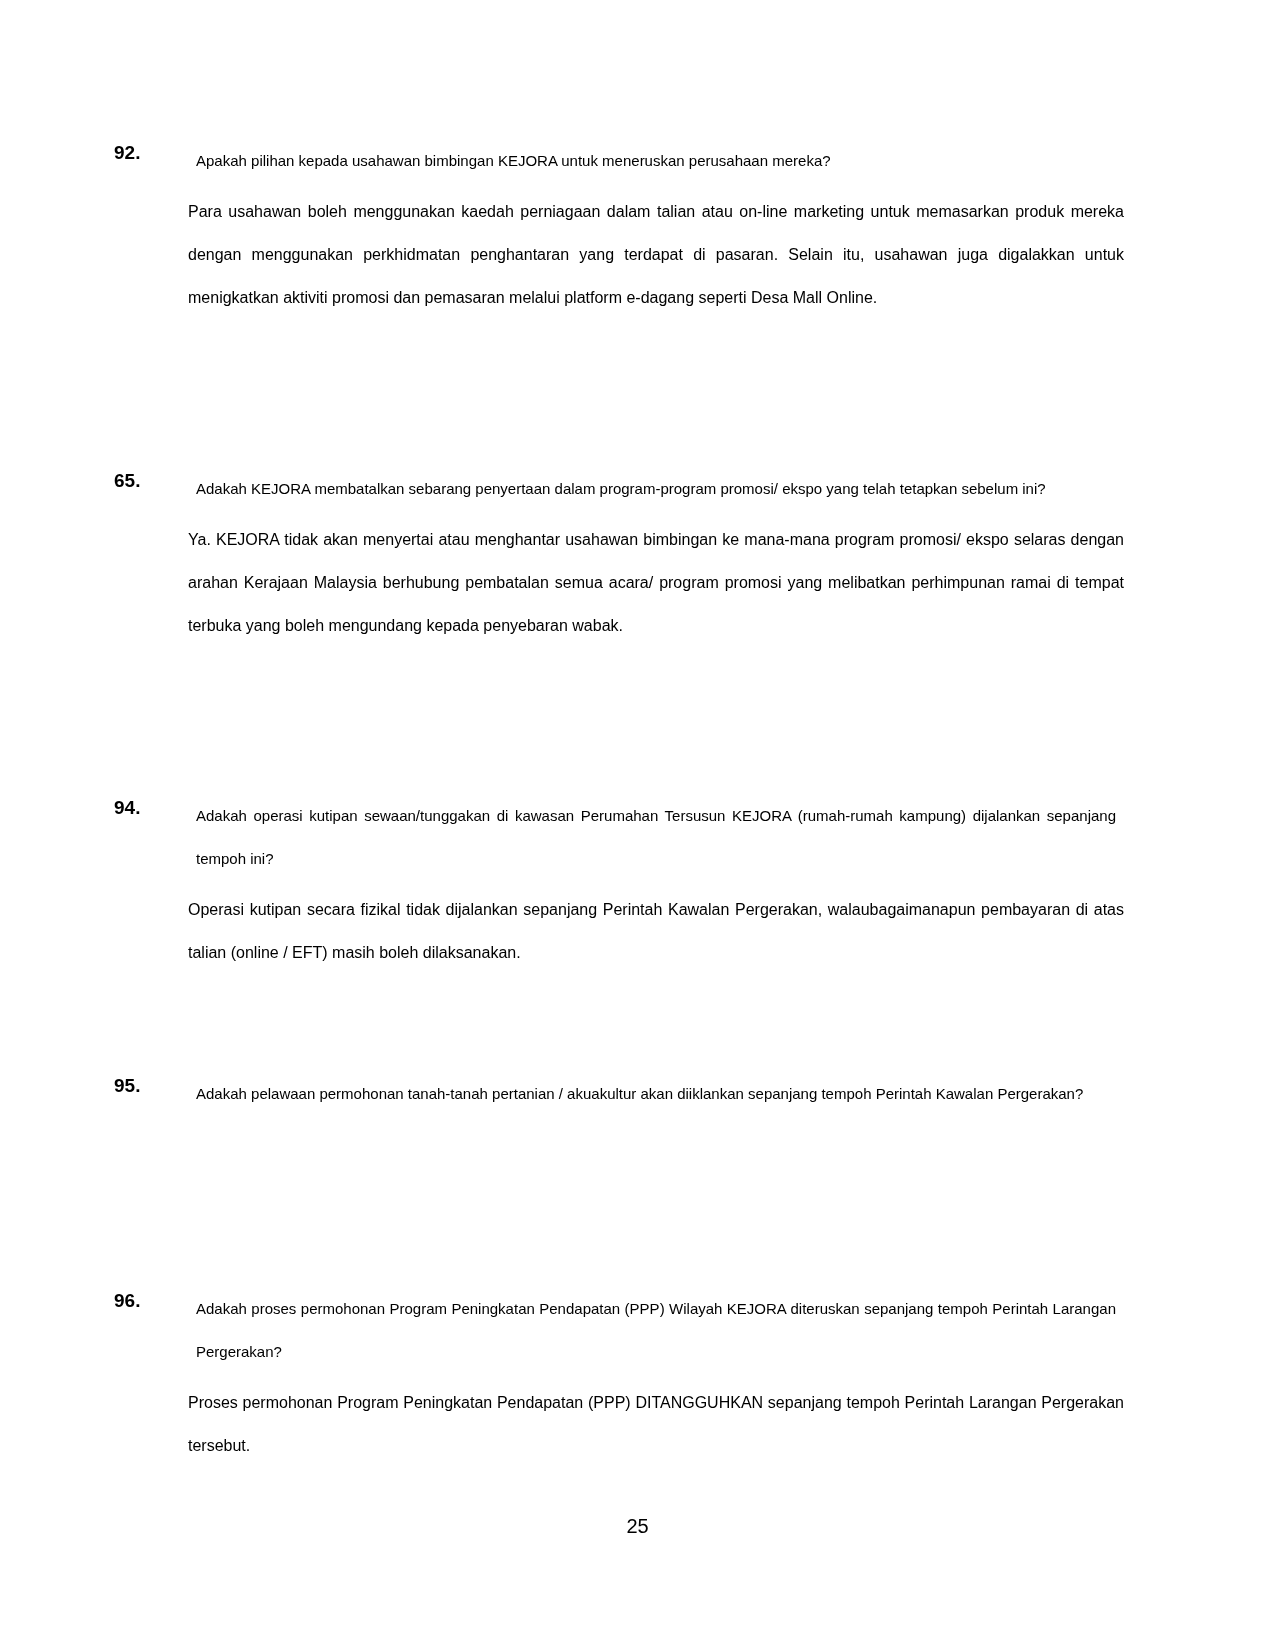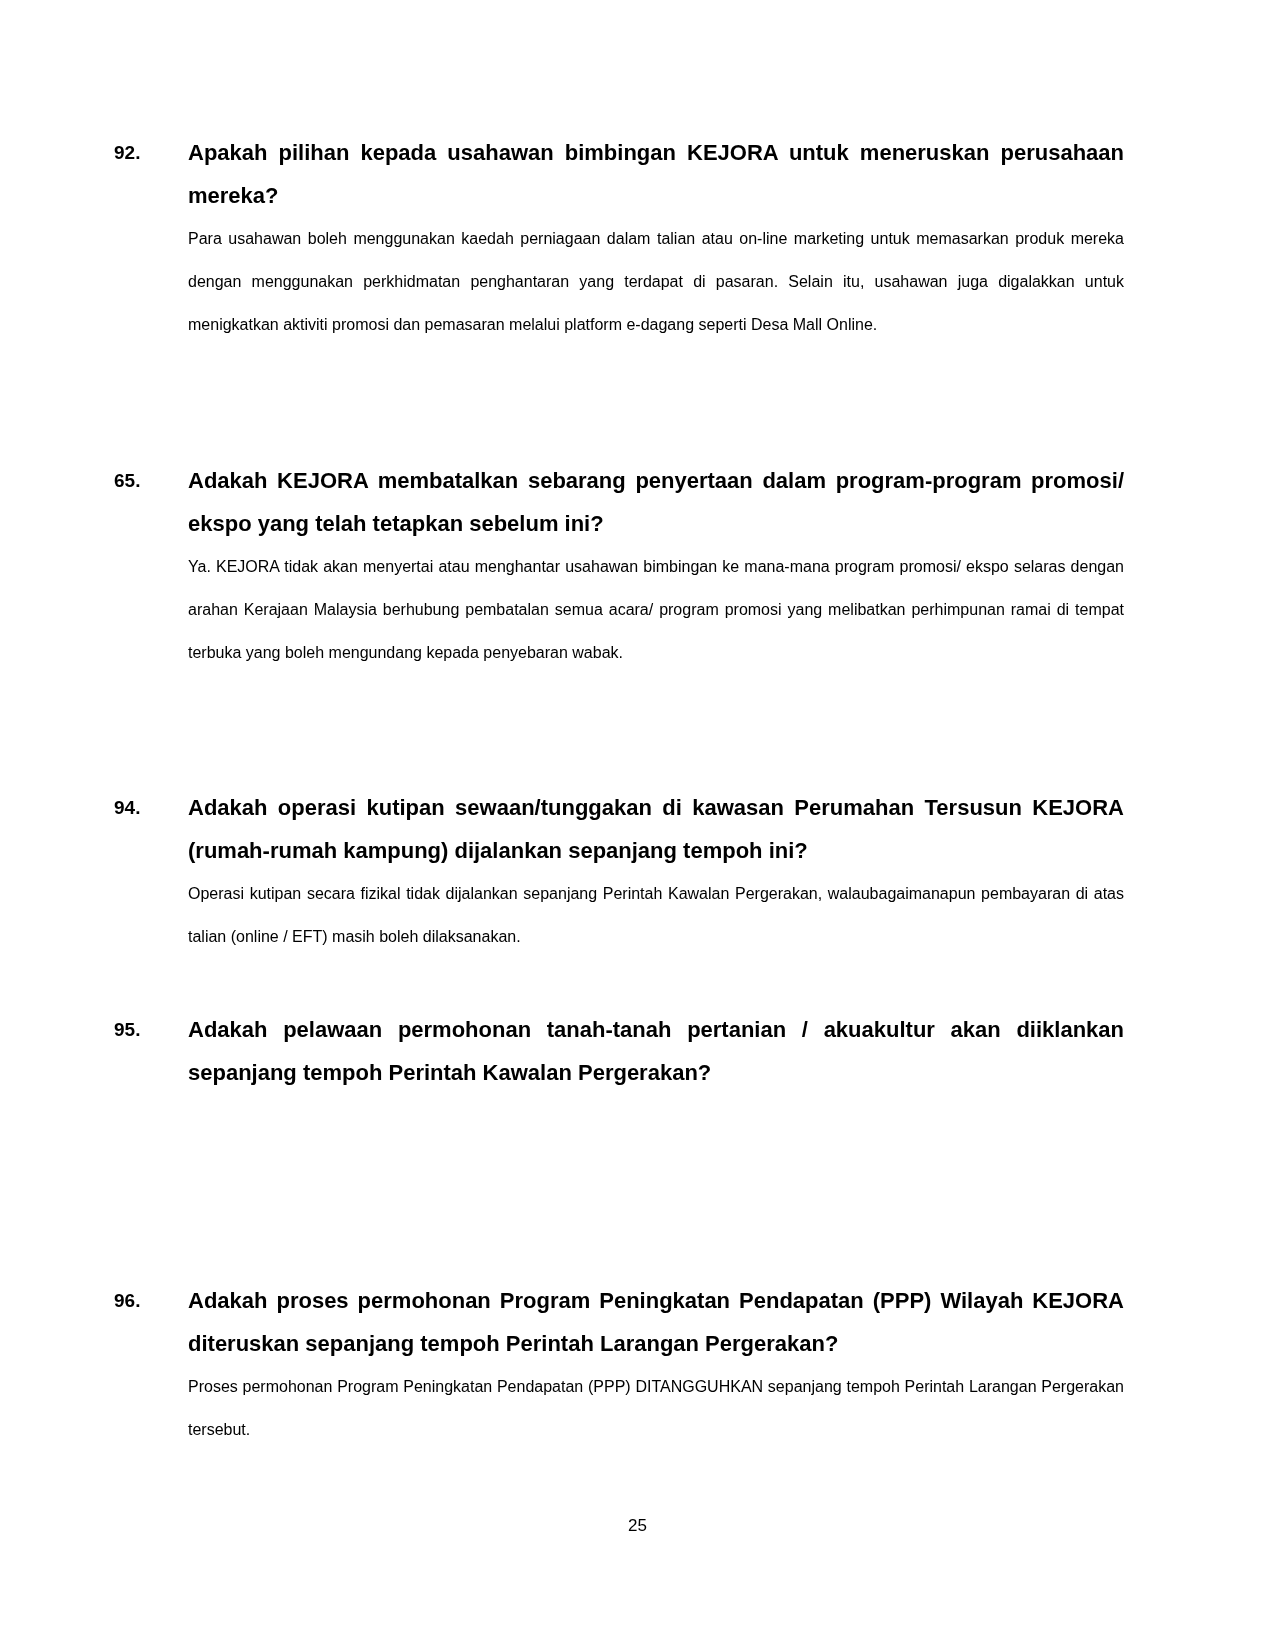--- a/index.html
+++ b/index.html
@@ -1,23 +1,23 @@
 <!DOCTYPE html>
 <html><head>
   <meta charset="utf-8">
   <style>
     html, body { margin: 0; padding: 0; background: #ffffff; }
     body { width: 1275px; height: 1650px; position: relative; overflow: hidden; font-family: "Liberation Sans", sans-serif; color: #000; }
     .page { position: absolute; left: 0; top: 0; width: 1275px; height: 1650px; }
     .qa { position: absolute; left: 114px; width: 1010px; }
     .qa .num { position: absolute; left: 0; top: 0; font-weight: bold; font-size: 19px; line-height: 43px; }
     .qa .body { margin-left: 74px; width: 936px; }
-    .qa .question { font-weight: bold; font-size: 22px; line-height: 43px; text-align: justify; text-align-last: left; margin: 0; }
+    .qa .question { font-weight: normal; font-size: 15px; line-height: 43px; text-align: justify; text-align-last: left; margin: 8px; }
     .qa .answer { font-size: 16px; line-height: 43px; text-align: justify; margin: 0; }
-    .page-number { position: absolute; left: 0; width: 1275px; top: 1511px; text-align: center; font-size: 17px; line-height: 30px; }
+    .page-number { position: absolute; left: 0; width: 1275px; top: 1511px; text-align: center; font-size: 20px; line-height: 30px; }
   </style>
 </head>
 <body>
 
 <div class="page">
 
   <div class="qa" style="top:131px;">
     <span class="num">92.</span>
     <div class="body">
       <p class="question">Apakah pilihan kepada usahawan bimbingan KEJORA untuk meneruskan perusahaan mereka?</p>
@@ -34,21 +34,21 @@
   </div>
 
   <div class="qa" style="top:786px;">
     <span class="num">94.</span>
     <div class="body">
       <p class="question">Adakah operasi kutipan sewaan/tunggakan di kawasan Perumahan Tersusun KEJORA (rumah-rumah kampung) dijalankan sepanjang tempoh ini?</p>
       <p class="answer">Operasi kutipan secara fizikal tidak dijalankan sepanjang Perintah Kawalan Pergerakan, walaubagaimanapun pembayaran di atas talian (online / EFT) masih boleh dilaksanakan.</p>
     </div>
   </div>
 
-  <div class="qa" style="top:1008px;">
+  <div class="qa" style="top:1064px;">
     <span class="num">95.</span>
     <div class="body">
       <p class="question">Adakah pelawaan permohonan tanah-tanah pertanian / akuakultur akan diiklankan sepanjang tempoh Perintah Kawalan Pergerakan?</p>
     </div>
   </div>
 
   <div class="qa" style="top:1279px;">
     <span class="num">96.</span>
     <div class="body">
       <p class="question">Adakah proses permohonan Program Peningkatan Pendapatan (PPP) Wilayah KEJORA diteruskan sepanjang tempoh Perintah Larangan Pergerakan?</p>

